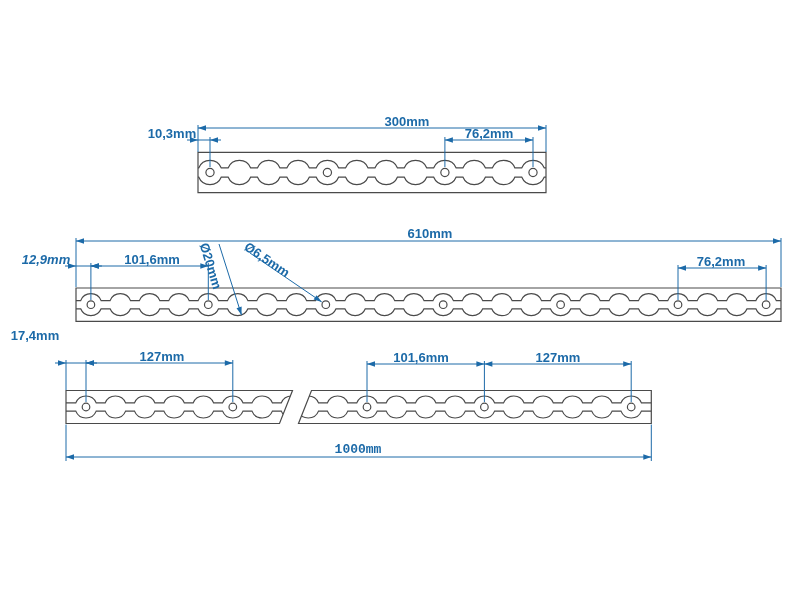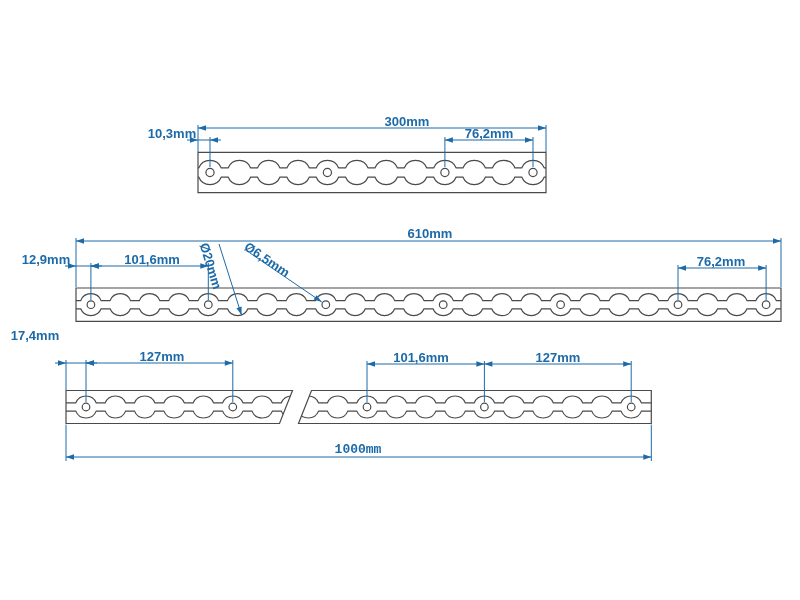--- a/index.html
+++ b/index.html
@@ -162,21 +162,21 @@
       <g stroke="#1c6aa8" stroke-width="1" fill="none">
         <line x1="250" y1="253" x2="321.7" y2="301.9"></line>
         <polygon points="321.7,301.9 313.56946735333946,299.6230637071743 316.6120653872626,295.1618310071275" fill="#1c6aa8" stroke="none"></polygon>
       </g>
     </svg>
   <div id="labels">
       <div class="dim-label" style="left: 372px; top: 121px; margin-left: 35px;">300mm</div>
       <div class="dim-label" style="left: 172px; top: 133px;">10,3mm</div>
       <div class="dim-label" style="left: 489px; top: 133px;">76,2mm</div>
       <div class="dim-label" style="left: 430px; top: 233px;">610mm</div>
-      <div class="dim-label" style="left: 46px; top: 259px;">12,9mm</div>
+      <div class="dim-label" style="left: 46px; top: 259px; font-style: italic;">12,9mm</div>
       <div class="dim-label" style="left: 152px; top: 259px;">101,6mm</div>
       <div class="dim-label" style="left: 721px; top: 261px;">76,2mm</div>
       <div class="dim-label" style="left: 35px; top: 335px;">17,4mm</div>
       <div class="dim-label" style="left: 162px; top: 356px;">127mm</div>
       <div class="dim-label" style="left: 421px; top: 357px;">101,6mm</div>
       <div class="dim-label" style="left: 558px; top: 357px;">127mm</div>
       <div class="dim-label" style="left: 358px; top: 449px; font-family: Liberation Mono, monospace;">1000mm</div>
       <div class="leader-label" style="left: 211px; top: 241px; transform: rotate(73deg);">Ø20mm</div>
       <div class="leader-label" style="left: 250px; top: 239px; transform: rotate(34deg);">Ø6,5mm</div>
     </div>

